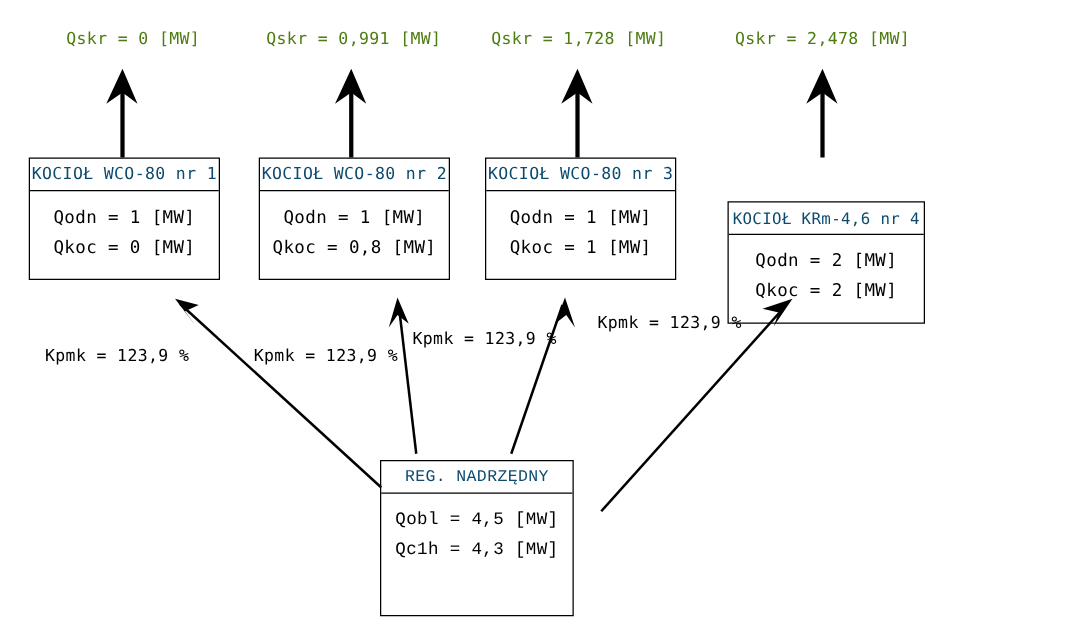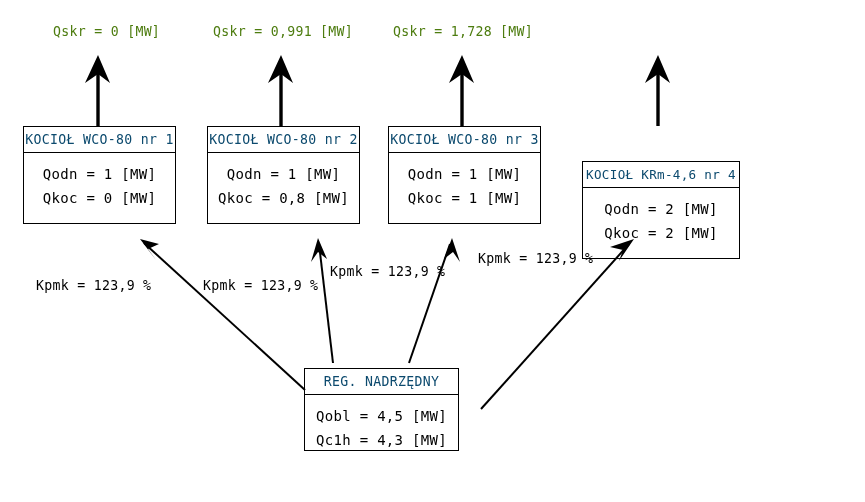--- a/index.html
+++ b/index.html
@@ -114,20 +114,21 @@
     </g>
     <g>
       <line x1="481" y1="409" x2="629" y2="244" stroke="#000" stroke-width="2"></line>
       <path d="M 634 239 L 610 247 L 623 250 L 619 261 Z" fill="#000"></path>
     </g>
   </svg>
 
   <div class="flow-label" style="left:53px; top:24px;">Qskr = 0 [MW]</div>
   <div class="flow-label" style="left:213px; top:24px;">Qskr = 0,991 [MW]</div>
   <div class="flow-label" style="left:393px; top:24px;">Qskr = 1,728 [MW]</div>
+  <div class="flow-label" style="left:588px; top:24px;">Qskr = 2,478 [MW]</div>
 
   <div class="unit-box" style="left:23px; top:126px; width:153px; height:98px;">
     <div class="unit-title">KOCIOŁ WCO-80 nr 1</div>
     <div class="unit-body">
       <div class="unit-line first">Qodn = 1 [MW]</div>
       <div class="unit-line">Qkoc = 0 [MW]</div>
     </div>
   </div>
 
   <div class="unit-box" style="left:207px; top:126px; width:153px; height:98px;">
@@ -152,21 +153,21 @@
       <div class="unit-line first">Qodn = 2 [MW]</div>
       <div class="unit-line">Qkoc = 2 [MW]</div>
     </div>
   </div>
 
   <div class="gain-label" style="left:36px; top:278px;">Kpmk = 123,9 %</div>
   <div class="gain-label" style="left:203px; top:278px;">Kpmk = 123,9 %</div>
   <div class="gain-label" style="left:330px; top:264px;">Kpmk = 123,9 %</div>
   <div class="gain-label" style="left:478px; top:251px;">Kpmk = 123,9 %</div>
 
-  <div class="unit-box" style="left:304px; top:368px; width:155px; height:83px;">
+  <div class="unit-box" style="left:304px; top:368px; width:155px; height:125px;font-family:Liberation Mono, monospace;">
     <div class="unit-title">REG. NADRZĘDNY</div>
     <div class="unit-body">
       <div class="unit-line first">Qobl = 4,5 [MW]</div>
       <div class="unit-line">Qc1h = 4,3 [MW]</div>
     </div>
   </div>
 
 </div>
 
 </body></html>

